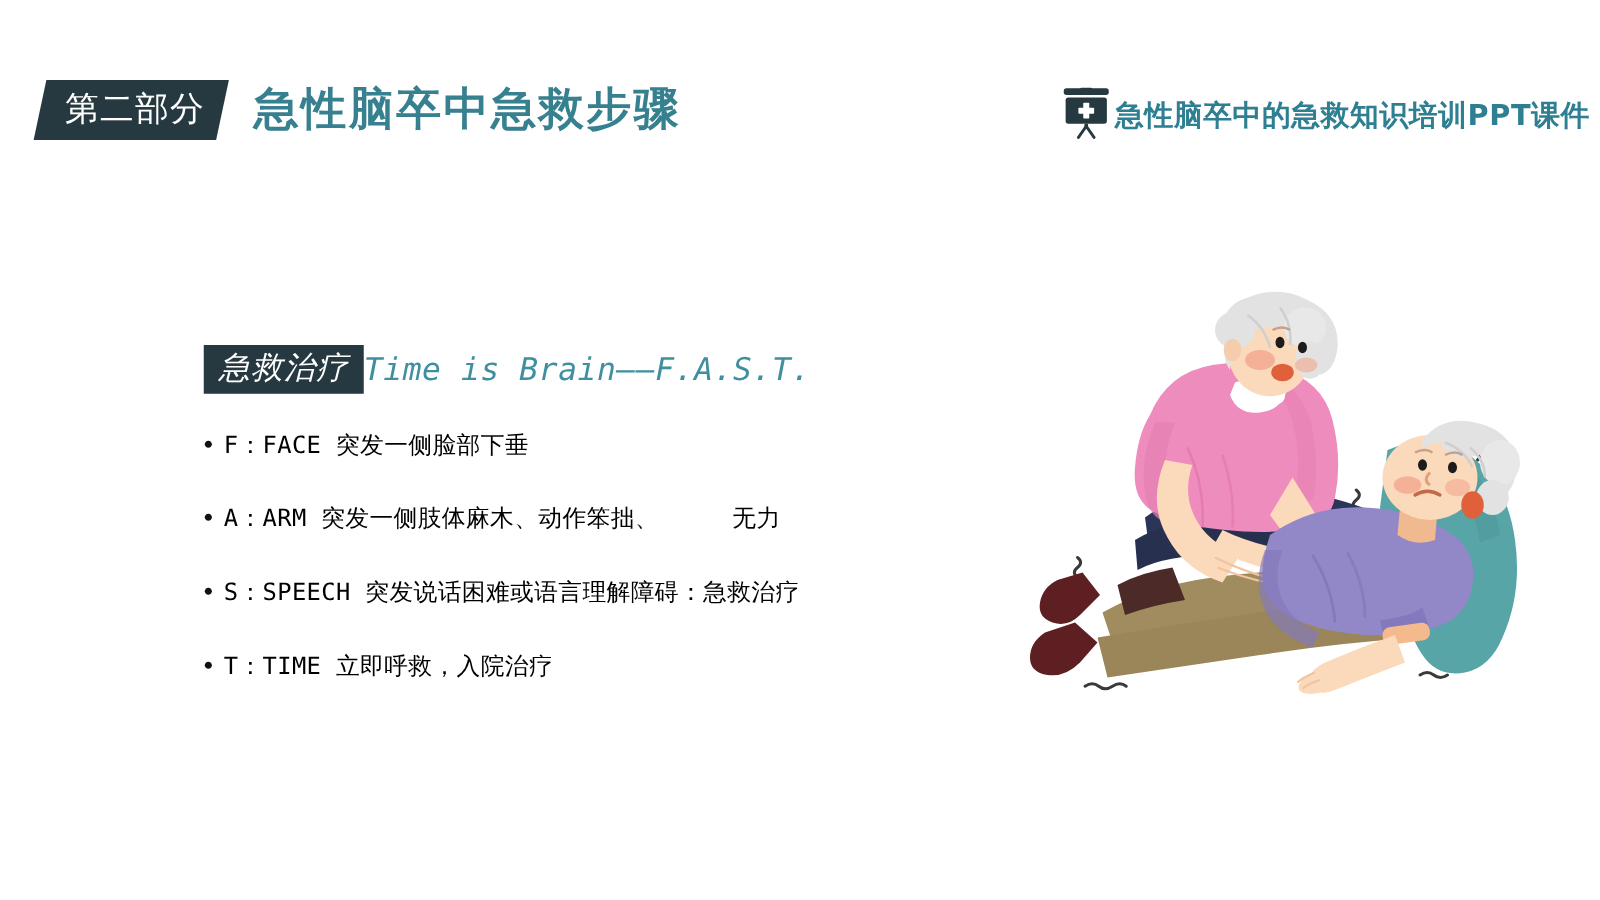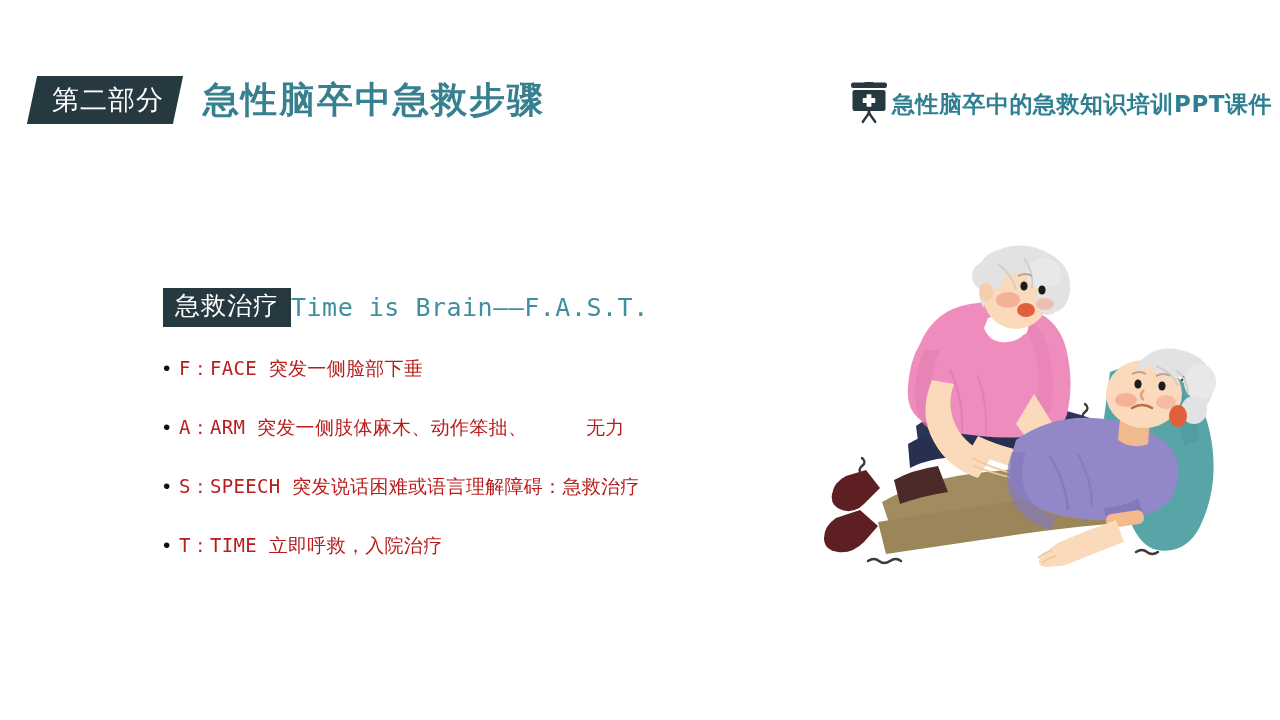--- a/index.html
+++ b/index.html
@@ -10,21 +10,21 @@
   body {
     width: 1280px;
     height: 720px;
     overflow: hidden;
     font-family: "Liberation Sans", sans-serif;
     position: relative;
   }
 
   #slide {
     position: absolute;
-    left: 0; top: 16px;
+    left: 0; top: 4px;
     width: 1280px;
     height: 584px;
     background: #ffffff;
     overflow: hidden;
   }
 
   
   #header {
     position: absolute;
     left: 0; top: 0;
@@ -102,20 +102,21 @@
     height: 330px;
   }
 
   #lead-row {
     position: absolute;
     left: 163px;
     top: 21px;
     height: 41px;
     display: flex;
     align-items: center;
+    font-style: italic;
   }
   #lead-chip {
     background: #263840;
     color: #ffffff;
     font-family: "DejaVu Serif", "Liberation Serif", serif;
     font-size: 25px;
     letter-spacing: 1px;
     padding: 5px 12px 7px 12px;
     white-space: nowrap;
     line-height: 1.05;
@@ -141,21 +142,21 @@
     white-space: nowrap;
   }
   .bullet-dot {
     width: 16px;
     flex: 0 0 16px;
     color: #111111;
     font-size: 21px;
     line-height: 28px;
   }
   .bullet-text {
-    color: #b91c1c;
+    color: #000000;
     font-family: "DejaVu Sans Mono", "DejaVu Sans", sans-serif;
     font-size: 19px;
     line-height: 28px;
     letter-spacing: 0.3px;
     white-space: pre;
   }
 
   
   #illustration {
     position: absolute;

